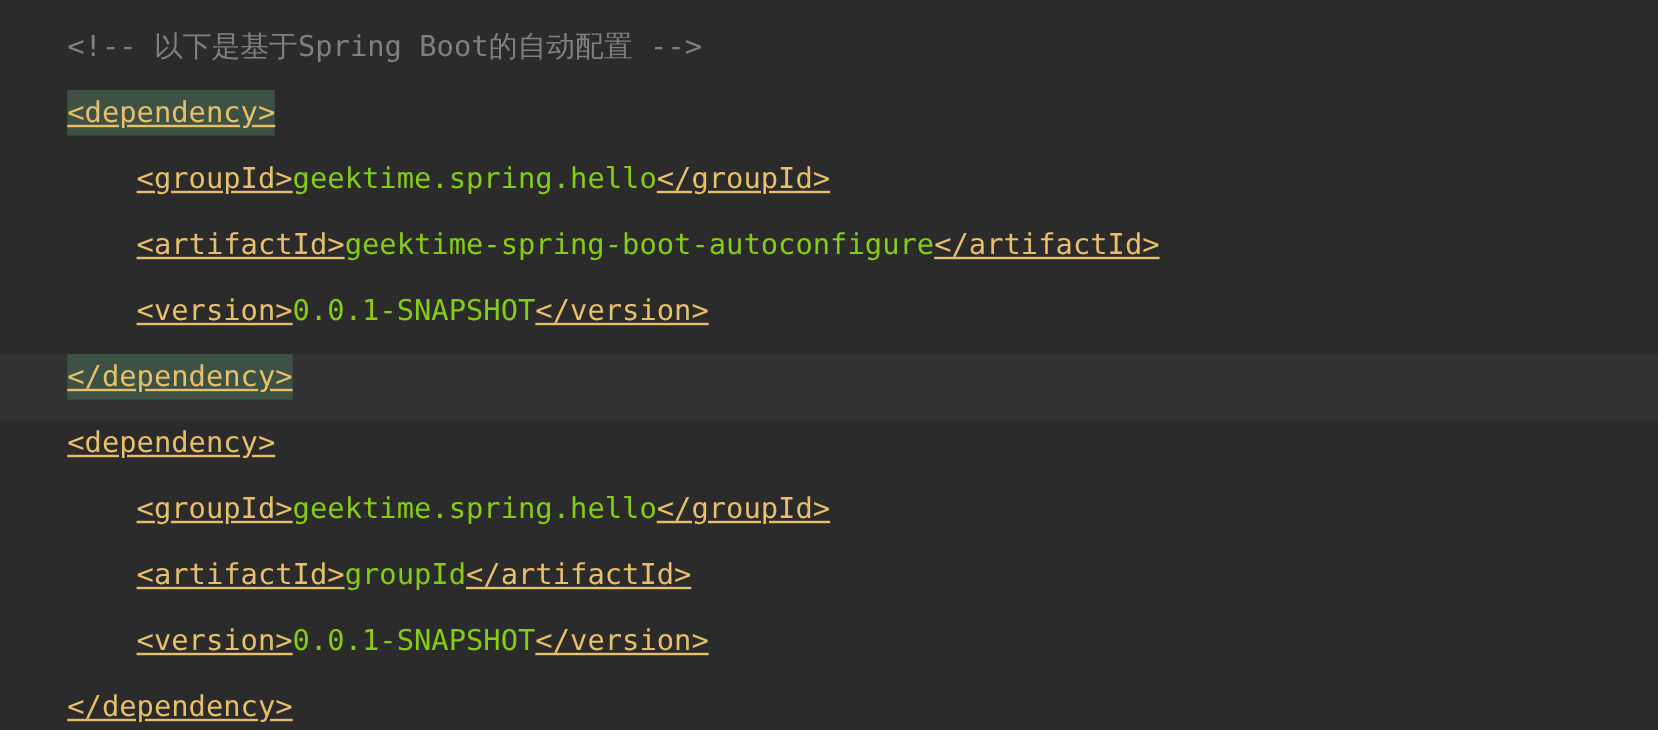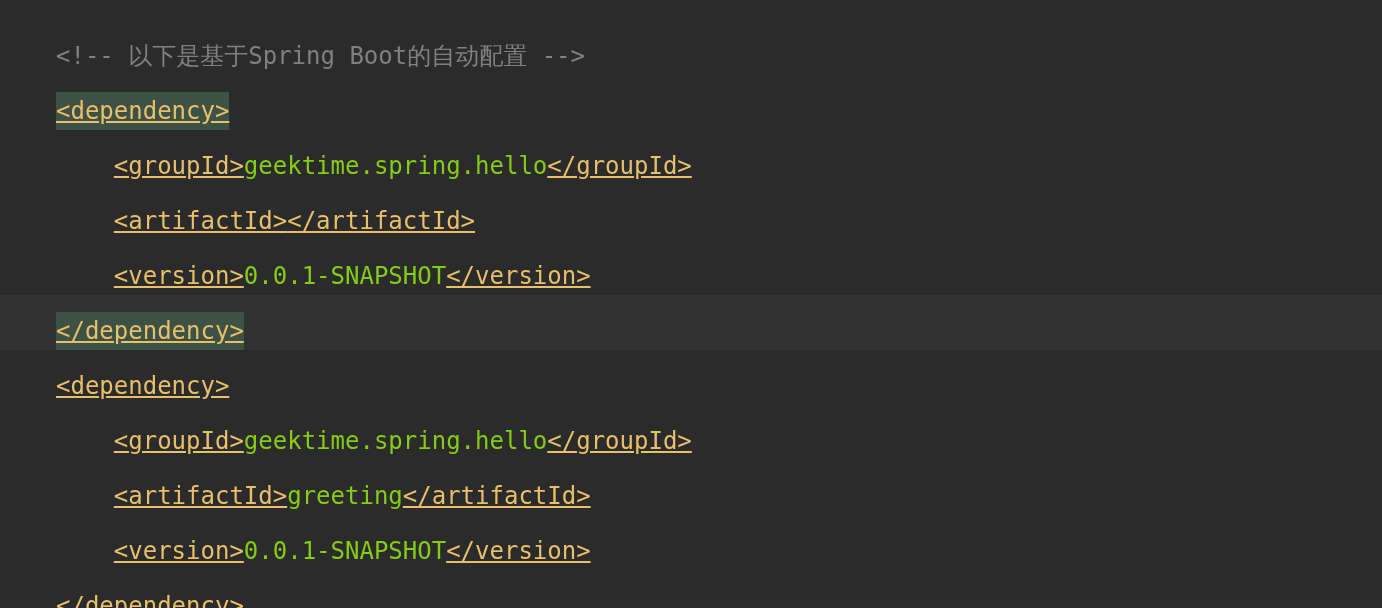--- a/index.html
+++ b/index.html
@@ -15,21 +15,21 @@
       color: #a9b7c6;
       width: 1382px;
       height: 608px;
       overflow: hidden;
       padding: 20px 0 0 56px;
     }
     .line {
       white-space: pre;
       height: 55px;
       display: flex;
-      align-items: flex-end;
+      align-items: flex-start;
     }
     .line-highlight {
       background-color: #323232;
       margin-left: -56px;
       padding-left: 56px;
       width: calc(100% + 56px);
     }
     .comment {
       color: #808080;
     }
@@ -54,36 +54,36 @@
   <div class="line">
     <span class="comment">&lt;!-- 以下是基于Spring Boot的自动配置 --&gt;</span>
   </div>
   <div class="line">
     <span class="tag highlight-bg">&lt;dependency&gt;</span>
   </div>
   <div class="line">
     <span class="indent">    </span><span class="tag">&lt;groupId&gt;</span><span class="text-content">geektime.spring.hello</span><span class="tag">&lt;/groupId&gt;</span>
   </div>
   <div class="line">
-    <span class="indent">    </span><span class="tag">&lt;artifactId&gt;</span><span class="tag">&lt;/artifactId&gt;</span>
+    <span class="indent">    </span><span class="tag">&lt;artifactId&gt;</span><span class="text-content">geektime-spring-boot-autoconfigure</span><span class="tag">&lt;/artifactId&gt;</span>
   </div>
   <div class="line">
     <span class="indent">    </span><span class="tag">&lt;version&gt;</span><span class="text-content">0.0.1-SNAPSHOT</span><span class="tag">&lt;/version&gt;</span>
   </div>
   <div class="line line-highlight">
     <span class="tag highlight-bg">&lt;/dependency&gt;</span>
   </div>
   <div class="line">
     <span class="tag">&lt;dependency&gt;</span>
   </div>
   <div class="line">
     <span class="indent">    </span><span class="tag">&lt;groupId&gt;</span><span class="text-content">geektime.spring.hello</span><span class="tag">&lt;/groupId&gt;</span>
   </div>
   <div class="line">
-    <span class="indent">    </span><span class="tag">&lt;artifactId&gt;</span><span class="text-content">greeting</span><span class="tag">&lt;/artifactId&gt;</span>
+    <span class="indent">    </span><span class="tag">&lt;artifactId&gt;</span><span class="text-content">groupId</span><span class="tag">&lt;/artifactId&gt;</span>
   </div>
   <div class="line">
     <span class="indent">    </span><span class="tag">&lt;version&gt;</span><span class="text-content">0.0.1-SNAPSHOT</span><span class="tag">&lt;/version&gt;</span>
   </div>
   <div class="line">
     <span class="tag">&lt;/dependency&gt;</span>
   </div>
 </div>
 
 </body></html>

